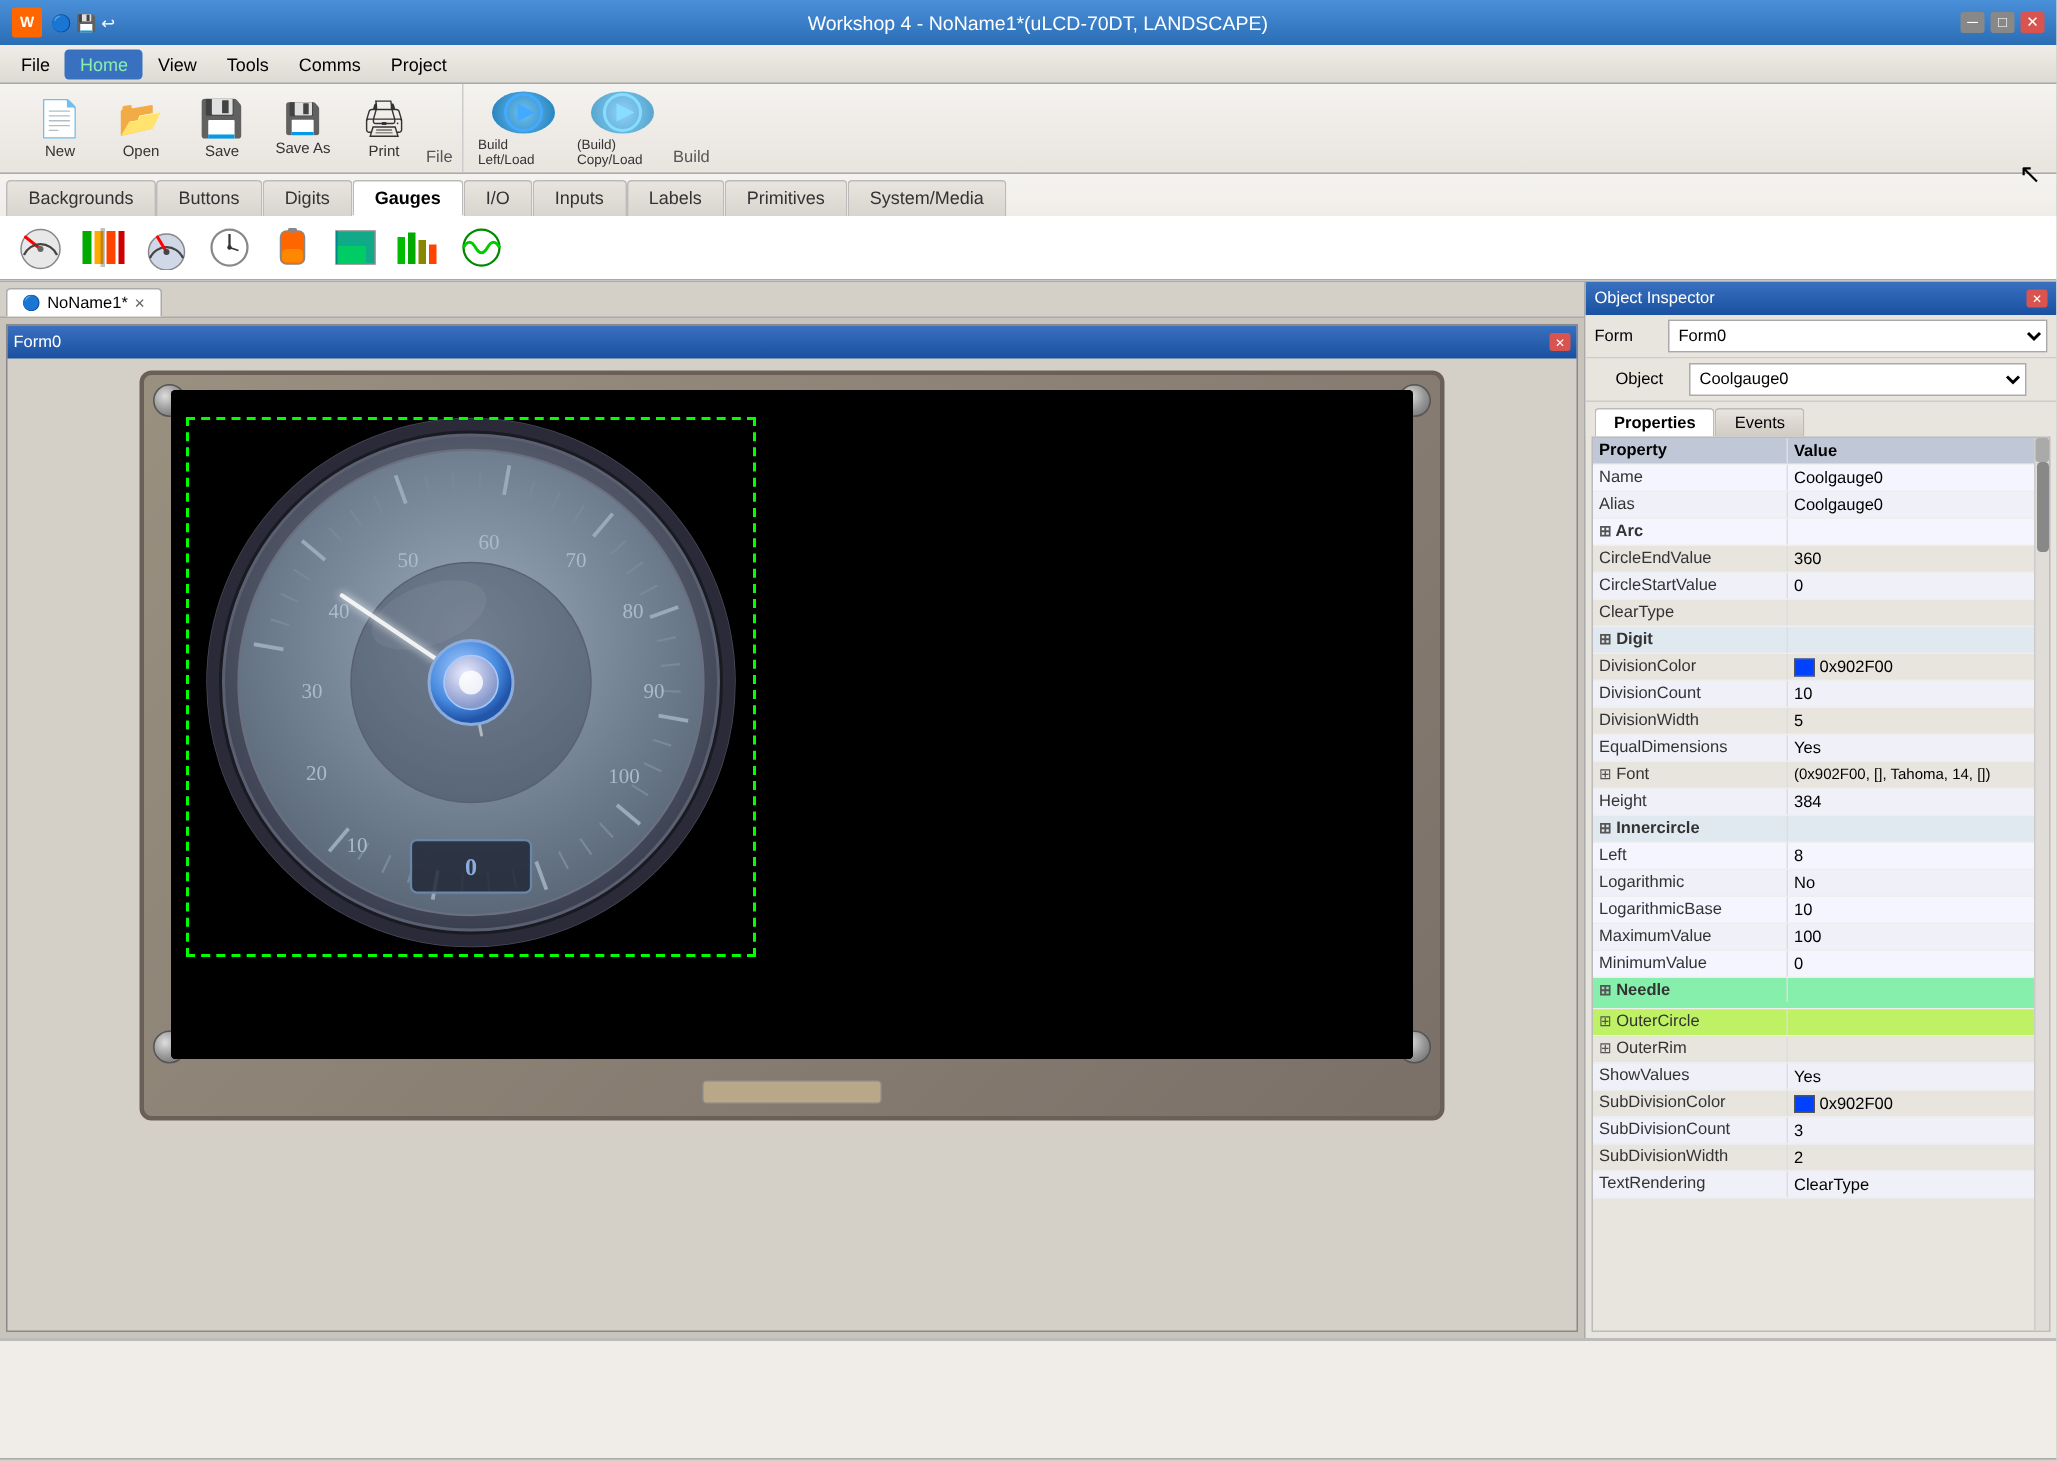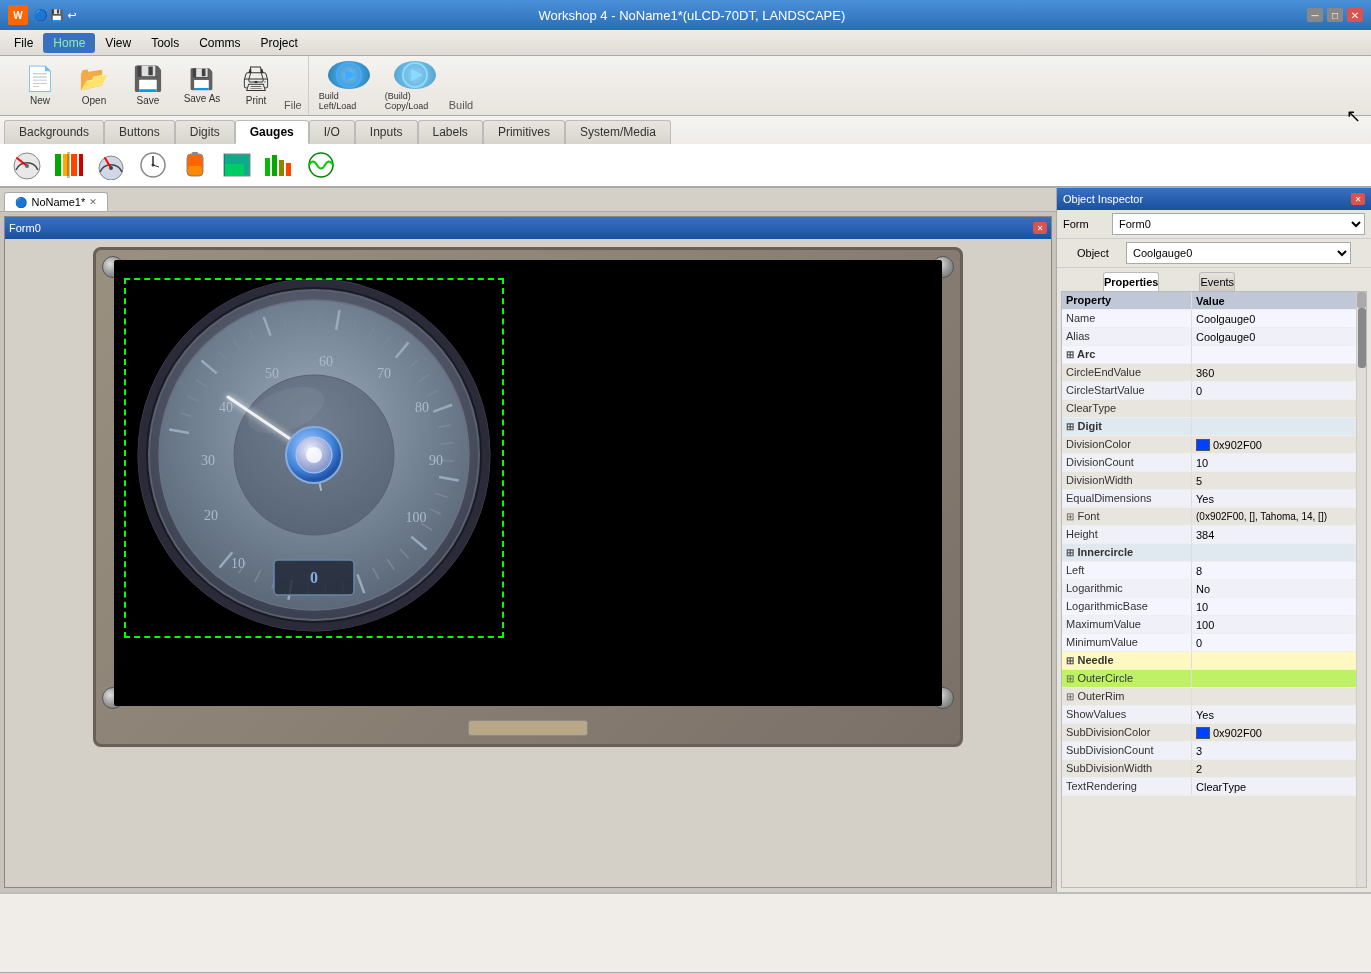--- a/index.html
+++ b/index.html
@@ -48,21 +48,21 @@
     .doc-tab { padding: 3px 10px; font-size: 11px; cursor: pointer; border: 1px solid #aaa; border-bottom: none; background: linear-gradient(to bottom, #e8e4de, #d0ccC4); border-radius: 3px 3px 0 0; display: flex; align-items: center; gap: 4px; }
     .doc-tab.active { background: white; }
     .doc-tab-close { font-size: 9px; color: #666; cursor: pointer; }
     
     .bolt { width: 22px; height: 22px; border-radius: 50%; background: radial-gradient(circle at 35% 35%, #ddd, #999, #666); position: absolute; border: 1px solid #555; }
     .bolt-tl { top: 6px; left: 6px; }
     .bolt-tr { top: 6px; right: 6px; }
 
     
     #inspector-panel { width: 310px; background: #e8e4de; border-left: 1px solid #aaa; display: flex; flex-direction: column; overflow: hidden; }
-    .insp-tab { padding: 3px 0; font-size: 11px; cursor: pointer; border: 1px solid #bbb; border-bottom: none; background: linear-gradient(to bottom, #e8e4de, #d0ccc4); border-radius: 3px 3px 0 0; margin-left: 40px; }
+    .insp-tab { padding: 3px 12px; font-size: 11px; cursor: pointer; border: 1px solid #bbb; border-bottom: none; background: linear-gradient(to bottom, #e8e4de, #d0ccc4); border-radius: 3px 3px 0 0; }
     .insp-tab.active { background: white; font-weight: bold; }
     .prop-row { display: flex; border-bottom: 1px solid #eee; min-height: 18px; }
     .prop-row:nth-child(even) { background: #f5f5ff; }
     .prop-name { width: 130px; min-width: 130px; padding: 2px 4px; font-size: 11px; color: #333; border-right: 1px solid #ddd; }
     .prop-value { flex: 1; padding: 2px 4px; font-size: 11px; color: #000; display: flex; align-items: center; gap: 3px; }
     .color-swatch { width: 14px; height: 12px; display: inline-block; border: 1px solid #555; }
     .prop-expand { width: 14px; color: #555; font-size: 10px; cursor: pointer; }
     .prop-group { background: #e0e8f0; font-weight: bold; }
 
     
@@ -584,21 +584,21 @@
           <div class="prop-value">10</div>
         </div>
         <div class="prop-row" style="background:#f0f0f8;">
           <div class="prop-name">MaximumValue</div>
           <div class="prop-value">100</div>
         </div>
         <div class="prop-row">
           <div class="prop-name">MinimumValue</div>
           <div class="prop-value">0</div>
         </div>
-        <div class="prop-row prop-group" style="background:#fef9c3;">
+        <div class="prop-row prop-group" style="background:#86efac;flex-direction:column;">
           <div class="prop-name"><span class="prop-expand">⊞</span> Needle</div>
           <div class="prop-value"></div>
         </div>
         <div class="prop-row" style="background:#bef264;">
           <div class="prop-name"><span class="prop-expand">⊞</span> OuterCircle</div>
           <div class="prop-value"></div>
         </div>
         <div class="prop-row">
           <div class="prop-name"><span class="prop-expand">⊞</span> OuterRim</div>
           <div class="prop-value"></div>

